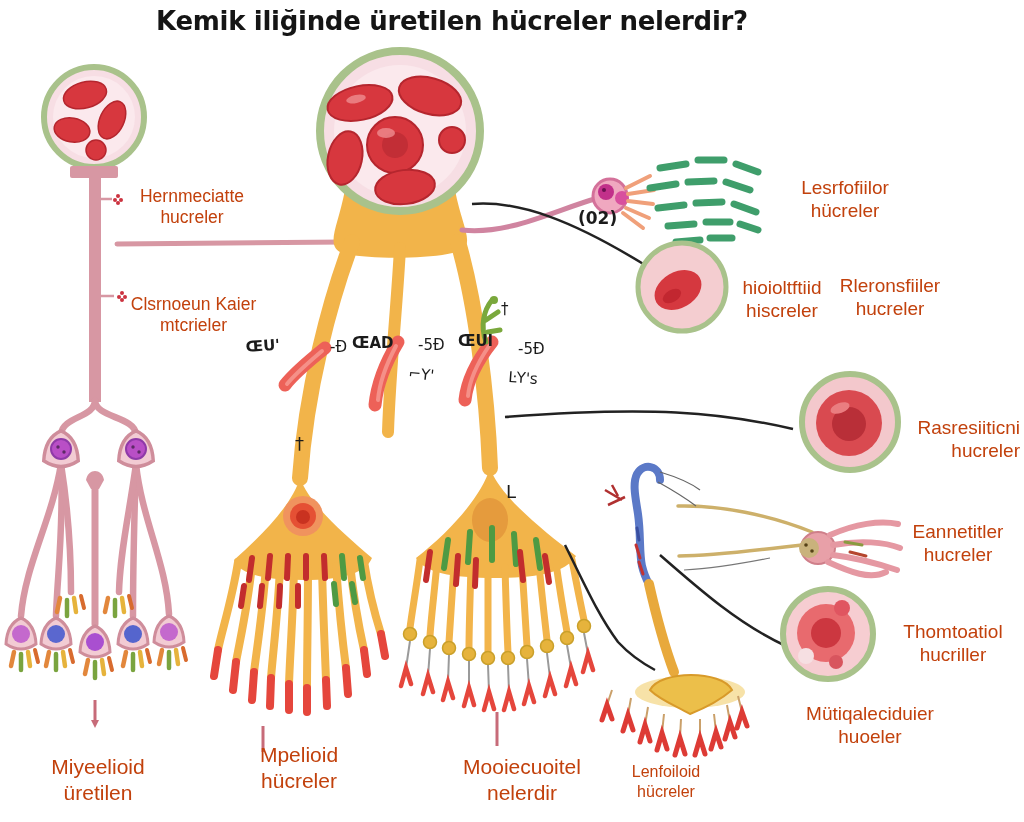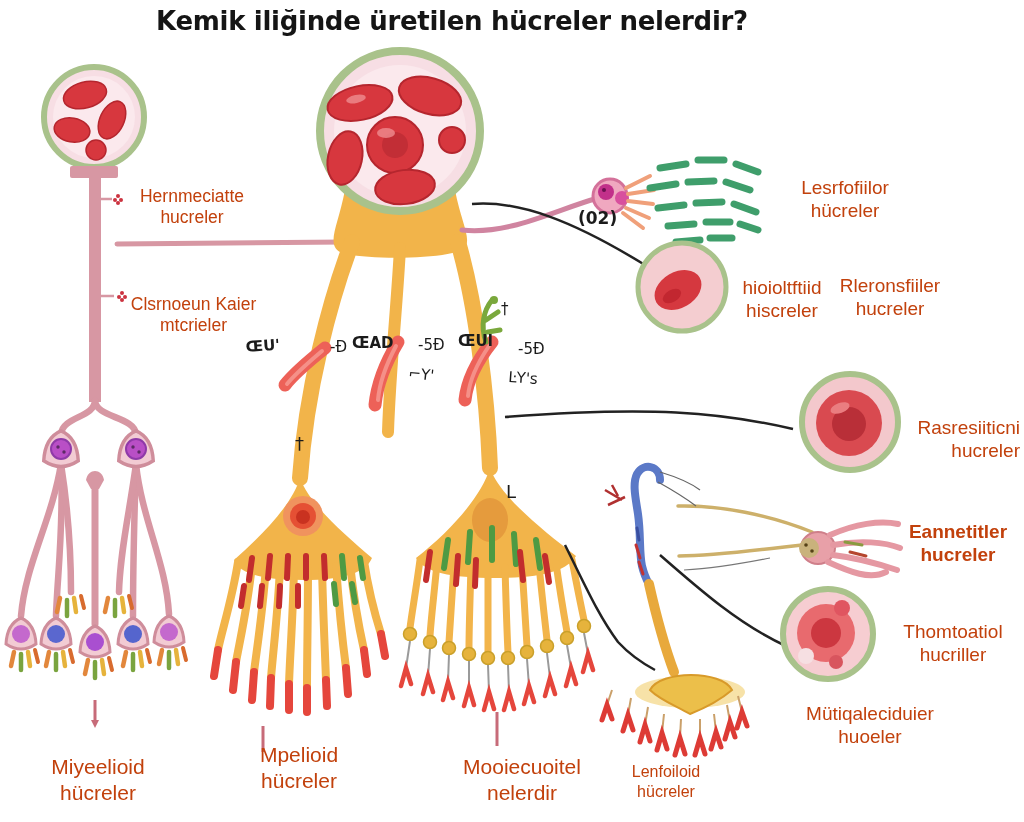--- a/index.html
+++ b/index.html
@@ -299,28 +299,28 @@
   <div class="lbl small" style="left:116px;top:294px;width:155px;">Clsrnoeun Kaier
 mtcrieler</div>
   <div class="lbl" style="left:775px;top:176px;width:140px;">Lesrfofiilor
 hücreler</div>
   <div class="lbl" style="left:726px;top:276px;width:112px;">hioioltftiid
 hiscreler</div>
   <div class="lbl" style="left:830px;top:274px;width:120px;">Rleronsfiiler
 hucreler</div>
   <div class="lbl" style="left:898px;top:416px;width:122px;text-align:right;">Rasresiiticni
 hucreler</div>
-  <div class="lbl" style="left:896px;top:520px;width:124px;font-weight:bold;">Eannetitler
+  <div class="lbl" style="left:896px;top:520px;width:124px;">Eannetitler
 hucreler</div>
   <div class="lbl" style="left:778px;top:702px;width:184px;">Mütiqaleciduier
 huoeler</div>
   <div class="lbl" style="left:890px;top:620px;width:126px;">Thomtoatiol
 hucriller</div>
 
   <div class="lbl big" style="left:28px;top:754px;width:140px;">Miyeelioid
-hücreler</div>
+üretilen</div>
   <div class="lbl big" style="left:235px;top:742px;width:128px;">Mpelioid
 hücreler</div>
   <div class="lbl big" style="left:428px;top:754px;width:188px;">Mooiecuoitel
 nelerdir</div>
   <div class="lbl" style="left:595px;top:762px;width:142px;font-size:16px;">Lenfoiloid
 hücreler</div>
 </div>
 
 </body></html>

